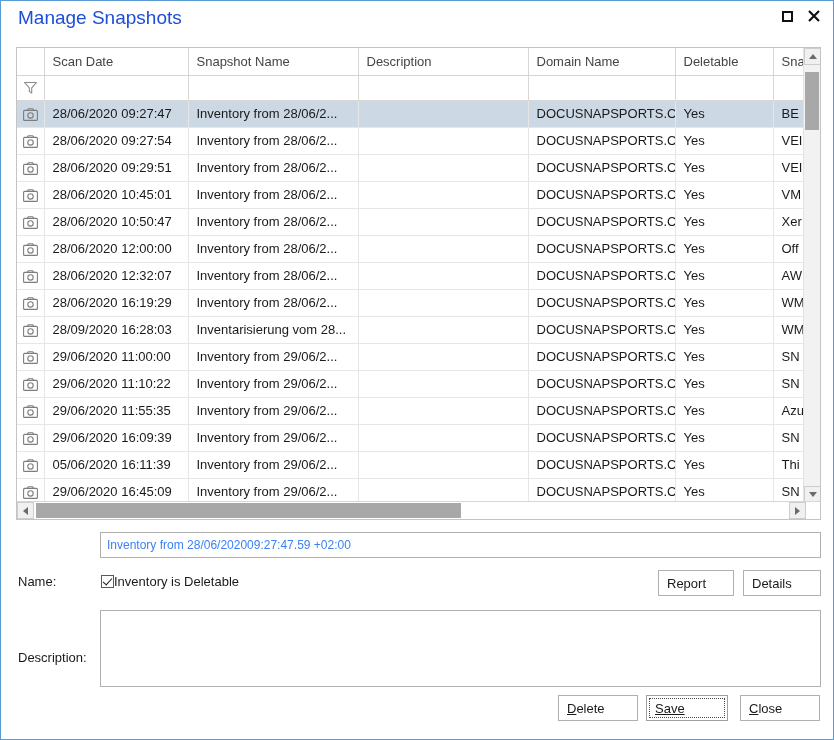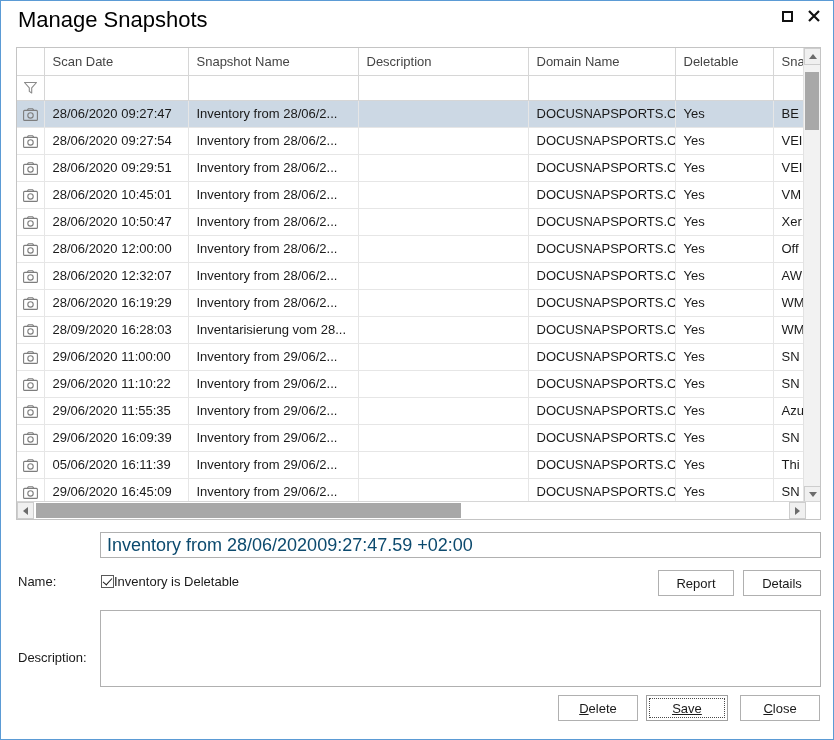--- a/index.html
+++ b/index.html
@@ -29,22 +29,22 @@
   #titlebar {
     height: 37px;
     flex: 0 0 37px;
     position: relative;
     background: #ffffff;
   }
   #title-text {
     position: absolute;
     left: 17px;
     top: 6px;
-    font-size: 22px;
-    color: #000000;
+    font-size: 19px;
+    color: #1d4ed8;
     letter-spacing: 0px;
     font-family: "Liberation Sans", sans-serif;
     white-space: nowrap;
   }
   .win-btn {
     position: absolute;
     top: 4px;
     width: 24px;
     height: 22px;
     cursor: default;
@@ -227,22 +227,22 @@
   #name-input {
     position: absolute;
     left: 99px;
     top: 531px;
     width: 721px;
     height: 26px;
     box-sizing: border-box;
     border: 1px solid #b0b0b0;
     background: #ffffff;
     font-family: "Liberation Sans", sans-serif;
-    font-size: 18px;
-    color: #0c4a6e;
+    font-size: 12px;
+    color: #3b82f6;
     padding: 0 0 0 6px;
     outline: none;
   }
   #desc-input {
     position: absolute;
     left: 99px;
     top: 609px;
     width: 721px;
     height: 77px;
     box-sizing: border-box;
@@ -287,21 +287,20 @@
     border: 1px solid #b0b0b0;
     background: #ffffff;
     font-family: "Liberation Sans", sans-serif;
     font-size: 13px;
     color: #1a1a1a;
     text-align: center;
     cursor: default;
     padding: 8px;
     display: flex;
     align-items: center;
-    justify-content: center;
   }
   #btn-report  { left: 657px; top: 569px; width: 76px; height: 26px; }
   #btn-details { left: 742px; top: 569px; width: 78px; height: 26px; }
 
   #btn-delete  { left: 557px; top: 694px; width: 80px; height: 26px; }
   #btn-save    { left: 645px; top: 694px; width: 82px; height: 26px; }
   #btn-close2  { left: 739px; top: 694px; width: 80px; height: 26px; }
   #btn-save {
     border: 1px solid #a0a0a0;
     text-decoration: underline;

